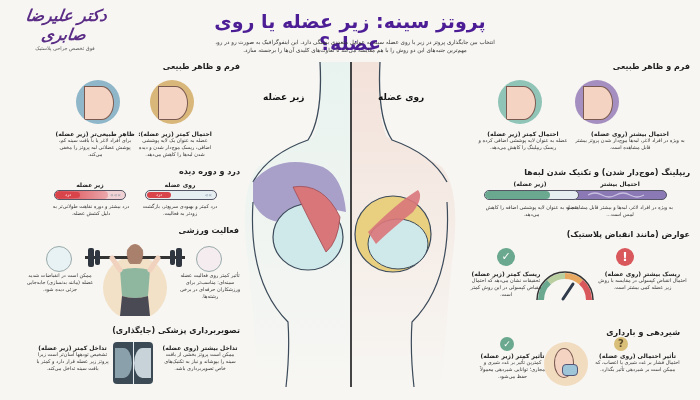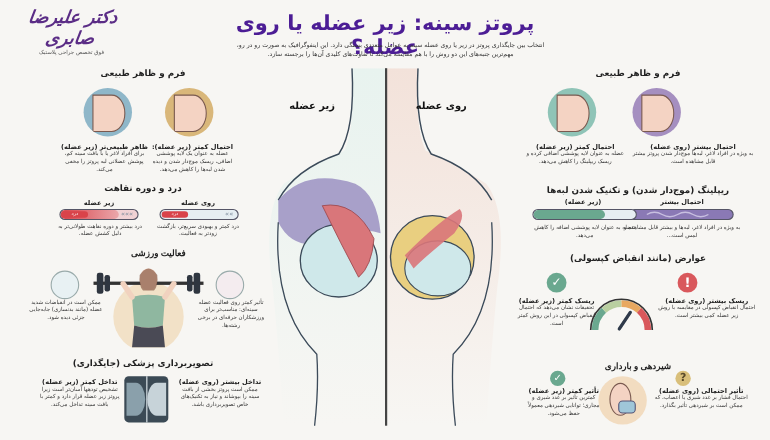--- a/index.html
+++ b/index.html
@@ -21,21 +21,21 @@
     top: 38px; left: 205px; width: 300px;
     text-align: center; font-size: 5.6px; line-height: 8px; color: #333;
   }
   .logo { top: 6px; left: 10px; width: 110px; text-align: center; direction: rtl; }
   .logo-name {
     font-family: "DejaVu Serif", serif; font-style: italic; font-size: 16px;
     color: #5b2d86; font-weight: bold; transform: skewX(-8deg); display:block;
   }
   .logo-sub { font-size: 5px; color: #555; display:block; margin-top: 1px; }
 
-  .sec-h { font-size: 8px; font-weight: bold; text-align: center; color: #222; }
+  .sec-h { font-size: 8px; font-weight: bold; text-align: right; color: #222; }
   .cap-h { font-size: 6px; font-weight: bold; text-align: center; color: #222; }
   .cap-t { font-size: 5px; line-height: 7px; text-align: center; color: #333; }
 
   .circle {
     border-radius: 50%; overflow: hidden; position: absolute;
   }
   .breast {
     position:absolute; border-radius: 0 50% 50% 0 / 0 60% 60% 0;
     background: #f4d3c3; border: 1px solid #7a5a50;
   }
@@ -116,37 +116,37 @@
 </div>
 <div class="abs" style="top:130px; left:135px; width:80px;">
   <div class="cap-h">احتمال کمتر (زیر عضله):</div>
   <div class="cap-t">عضله به عنوان یک لایه پوششی اضافی، ریسک موج‌دار شدن و دیده شدن لبه‌ها را کاهش می‌دهد.</div>
 </div>
 <div class="abs" style="top:130px; left:55px; width:80px;">
   <div class="cap-h">ظاهر طبیعی‌تر (زیر عضله)</div>
   <div class="cap-t">برای افراد لاغر یا با بافت سینه کم، پوشش عضلانی لبه پروتز را مخفی می‌کند.</div>
 </div>
 
-<div class="abs sec-h" style="top:167px; left:20px; width:220px;">درد و دوره نقاهت</div>
+<div class="abs sec-h" style="top:167px; left:20px; width:220px;">درد و دوره دیده</div>
 <div class="abs cap-h" style="top:181px; left:145px; width:70px;">روی عضله</div>
 <div class="bar" style="top:190px; left:145px; width:72px;">
   <div class="pill">درد</div>
   <div class="chev">»»</div>
 </div>
 <div class="abs cap-t" style="top:203px; left:140px; width:80px;">درد کمتر و بهبودی سریع‌تر، بازگشت زودتر به فعالیت.</div>
 
 <div class="abs cap-h" style="top:181px; left:55px; width:70px;">زیر عضله</div>
 <div class="bar" style="top:190px; left:54px; width:72px; background:#f1d2d4;">
   <div class="fill" style="width:75%; background:linear-gradient(90deg,#d9434a,#eaa7ab);"></div>
   <div class="pill">درد</div>
   <div class="chev">»»»</div>
 </div>
 <div class="abs cap-t" style="top:203px; left:48px; width:86px;">درد بیشتر و دوره نقاهت طولانی‌تر به دلیل کشش عضله.</div>
 
-<div class="abs sec-h" style="top:226px; left:34px; width:220px;font-family:Liberation Serif, serif;">فعالیت ورزشی</div>
+<div class="abs sec-h" style="top:226px; left:19px; width:220px;">فعالیت ورزشی</div>
 <svg class="abs" style="top:238px; left:80px;" width="110" height="78" viewBox="0 0 110 78">
   <circle cx="55" cy="50" r="32" fill="#f2e1c7"></circle>
   <rect x="5" y="18" width="100" height="3" fill="#333"></rect>
   <rect x="8" y="10" width="6" height="19" rx="2" fill="#2f3640"></rect>
   <rect x="15" y="12" width="5" height="15" rx="2" fill="#2f3640"></rect>
   <rect x="96" y="10" width="6" height="19" rx="2" fill="#2f3640"></rect>
   <rect x="90" y="12" width="5" height="15" rx="2" fill="#2f3640"></rect>
   <ellipse cx="55" cy="16" rx="8" ry="10" fill="#f1d2bf"></ellipse>
   <path d="M47 12 Q55 0 63 12 Q64 22 60 26 L50 26 Q46 22 47 12Z" fill="#7a4a35" opacity="0.6"></path>
   <path d="M40 32 Q55 28 70 32 L68 58 Q55 62 42 58 Z" fill="#8fb7a0"></path>
@@ -197,41 +197,41 @@
     </svg>
 </div>
 <div class="abs cap-t" style="top:204px; left:565px; width:110px;">به ویژه در افراد لاغر، لبه‌ها و بیشتر قابل مشاهده و لمس است...</div>
 
 <div class="abs cap-h" style="top:180px; left:500px; width:60px;">(زیر عضله)</div>
 <div class="bar" style="top:190px; left:484px; width:95px; background:#e6eef2;">
   <div class="fill" style="width:70%; background:#6aa88f;"></div>
 </div>
 <div class="abs cap-t" style="top:204px; left:484px; width:95px;">عضله به عنوان لایه پوششی اضافه را کاهش می‌دهد.</div>
 
-<div class="abs sec-h" style="top:230px; left:470px; width:220px;">عوارض (مانند انقباض کپسولی)</div>
+<div class="abs sec-h" style="top:230px; left:470px; width:220px;">عوارض (مانند انقباض پلاستیک)</div>
 <div class="circle" style="top:248px; left:616px; width:18px; height:18px; background:#d9585c; color:#fff; font-size:12px; font-weight:bold; text-align:center; line-height:18px;">!</div>
 <div class="circle" style="top:248px; left:497px; width:18px; height:18px; background:#6aa88f; color:#fff; font-size:11px; text-align:center; line-height:18px;">✓</div>
 <svg class="abs gauge" style="top:266px; left:535px;" width="60" height="36" viewBox="0 0 60 36">
   <path d="M6 34 A24 24 0 0 1 14 16" stroke="#6aa88f" stroke-width="6" fill="none"></path>
   <path d="M14 16 A24 24 0 0 1 30 10" stroke="#b9cfa0" stroke-width="6" fill="none"></path>
   <path d="M30 10 A24 24 0 0 1 46 16" stroke="#e8a860" stroke-width="6" fill="none"></path>
   <path d="M46 16 A24 24 0 0 1 54 34" stroke="#d9585c" stroke-width="6" fill="none"></path>
   <path d="M2 34 A28 28 0 0 1 58 34" stroke="#333" stroke-width="1.5" fill="none"></path>
   <line x1="28" y1="33" x2="38" y2="18" stroke="#2f3a4a" stroke-width="3" stroke-linecap="round"></line>
 </svg>
 <div class="abs" style="top:270px; left:595px; width:95px;">
   <div class="cap-h">ریسک بیشتر (روی عضله)</div>
   <div class="cap-t">احتمال انقباض کپسولی در مقایسه با روش زیر عضله کمی بیشتر است.</div>
 </div>
 <div class="abs" style="top:270px; left:470px; width:72px;">
   <div class="cap-h">ریسک کمتر (زیر عضله)</div>
   <div class="cap-t">تحقیقات نشان می‌دهد که احتمال انقباض کپسولی در این روش کمتر است.</div>
 </div>
 
-<div class="abs sec-h" style="top:328px; left:470px; width:220px;font-family:Liberation Serif, serif;">شیردهی و بارداری</div>
+<div class="abs sec-h" style="top:328px; left:460px; width:220px;">شیردهی و بارداری</div>
 <div class="circle" style="top:337px; left:614px; width:14px; height:14px; background:#d9bf7a; color:#5a4a2a; font-size:10px; font-weight:bold; text-align:center; line-height:14px;">?</div>
 <div class="circle" style="top:337px; left:500px; width:14px; height:14px; background:#6aa88f; color:#fff; font-size:9px; text-align:center; line-height:14px;">✓</div>
 <div class="circle" style="top:342px; left:544px; width:44px; height:44px; background:#f2dcc0;">
   <div style="position:absolute; left:10px; top:6px; width:20px; height:30px; border-radius:50%; background:#f4d3c3; border:1px solid #7a5a50;"></div>
   <div style="position:absolute; left:18px; top:22px; width:16px; height:12px; border-radius:4px; background:#9fc6d8; border:1px solid #557;"></div>
 </div>
 <div class="abs" style="top:352px; left:590px; width:95px;">
   <div class="cap-h">تأثیر احتمالی (روی عضله)</div>
   <div class="cap-t">احتمال فشار بر غدد شیری یا اعصاب، که ممکن است بر شیردهی تأثیر بگذارد.</div>
 </div>

